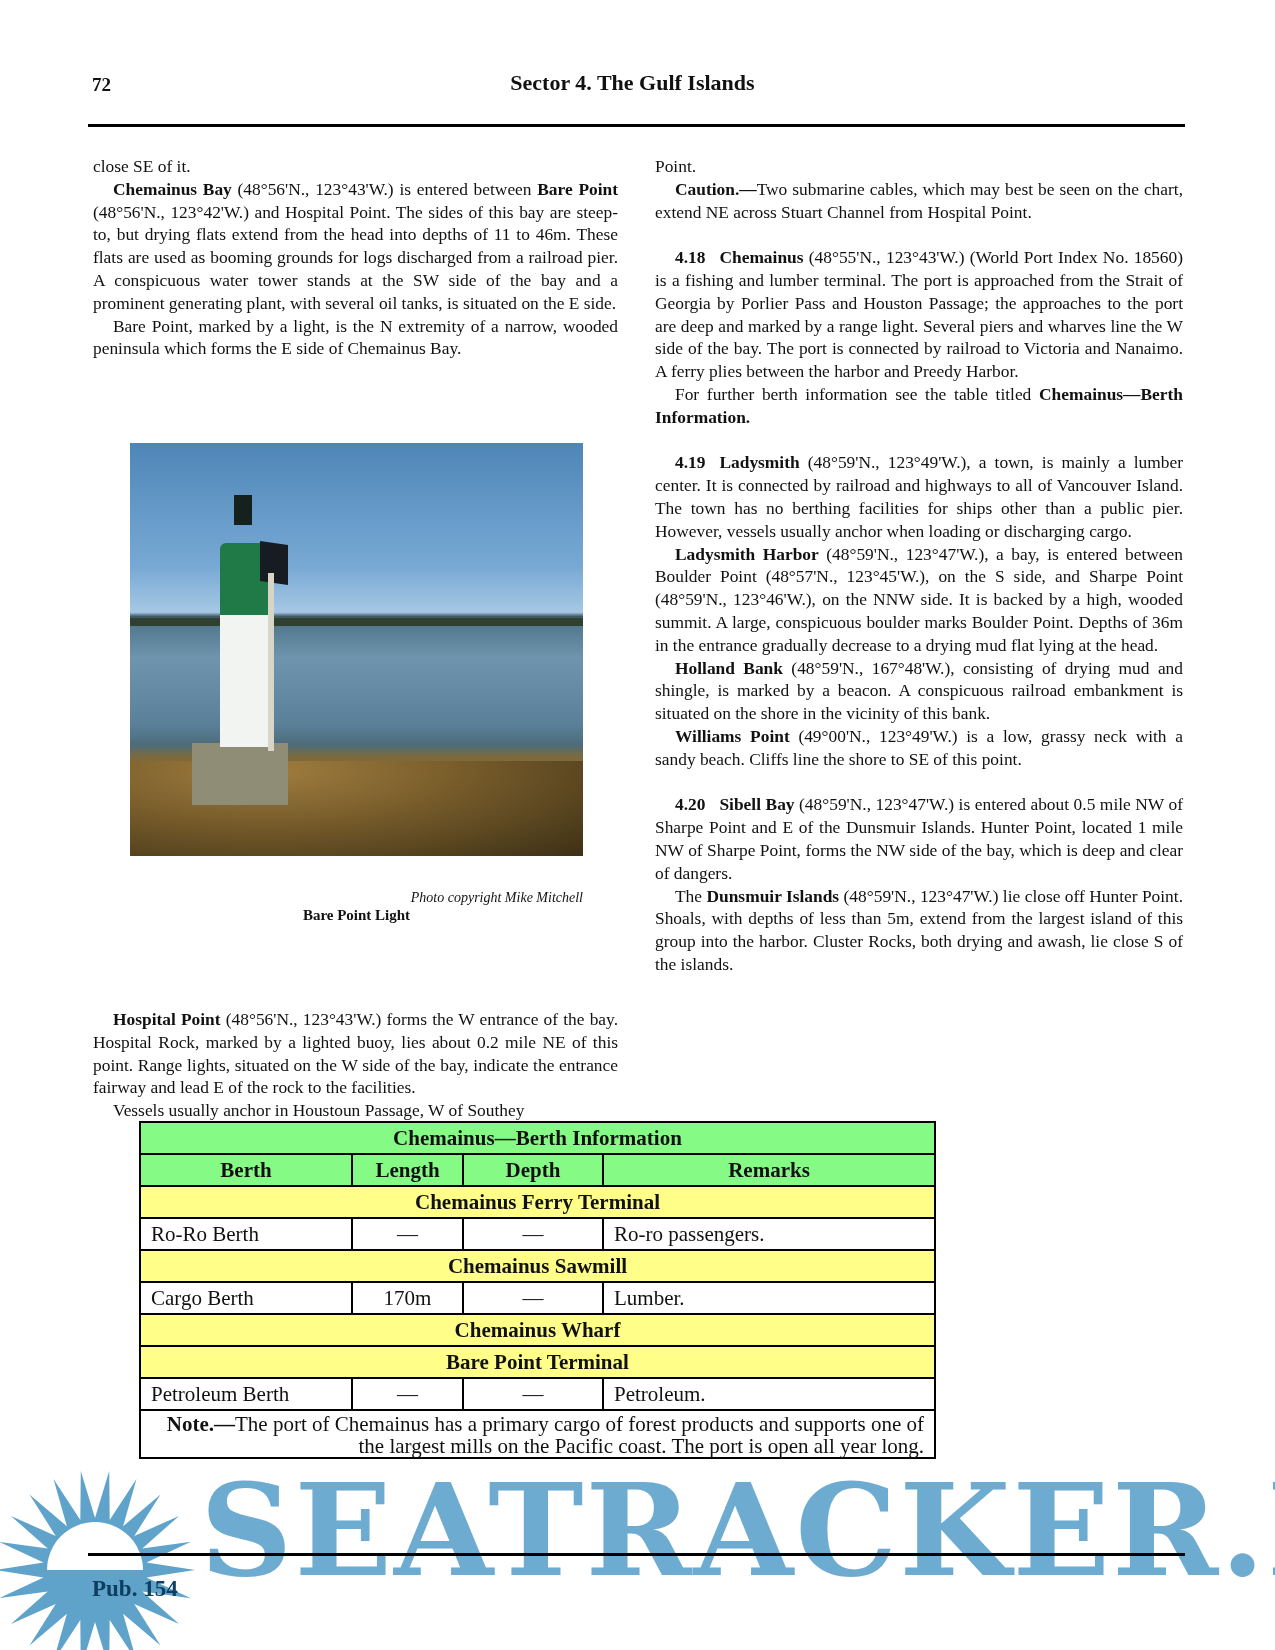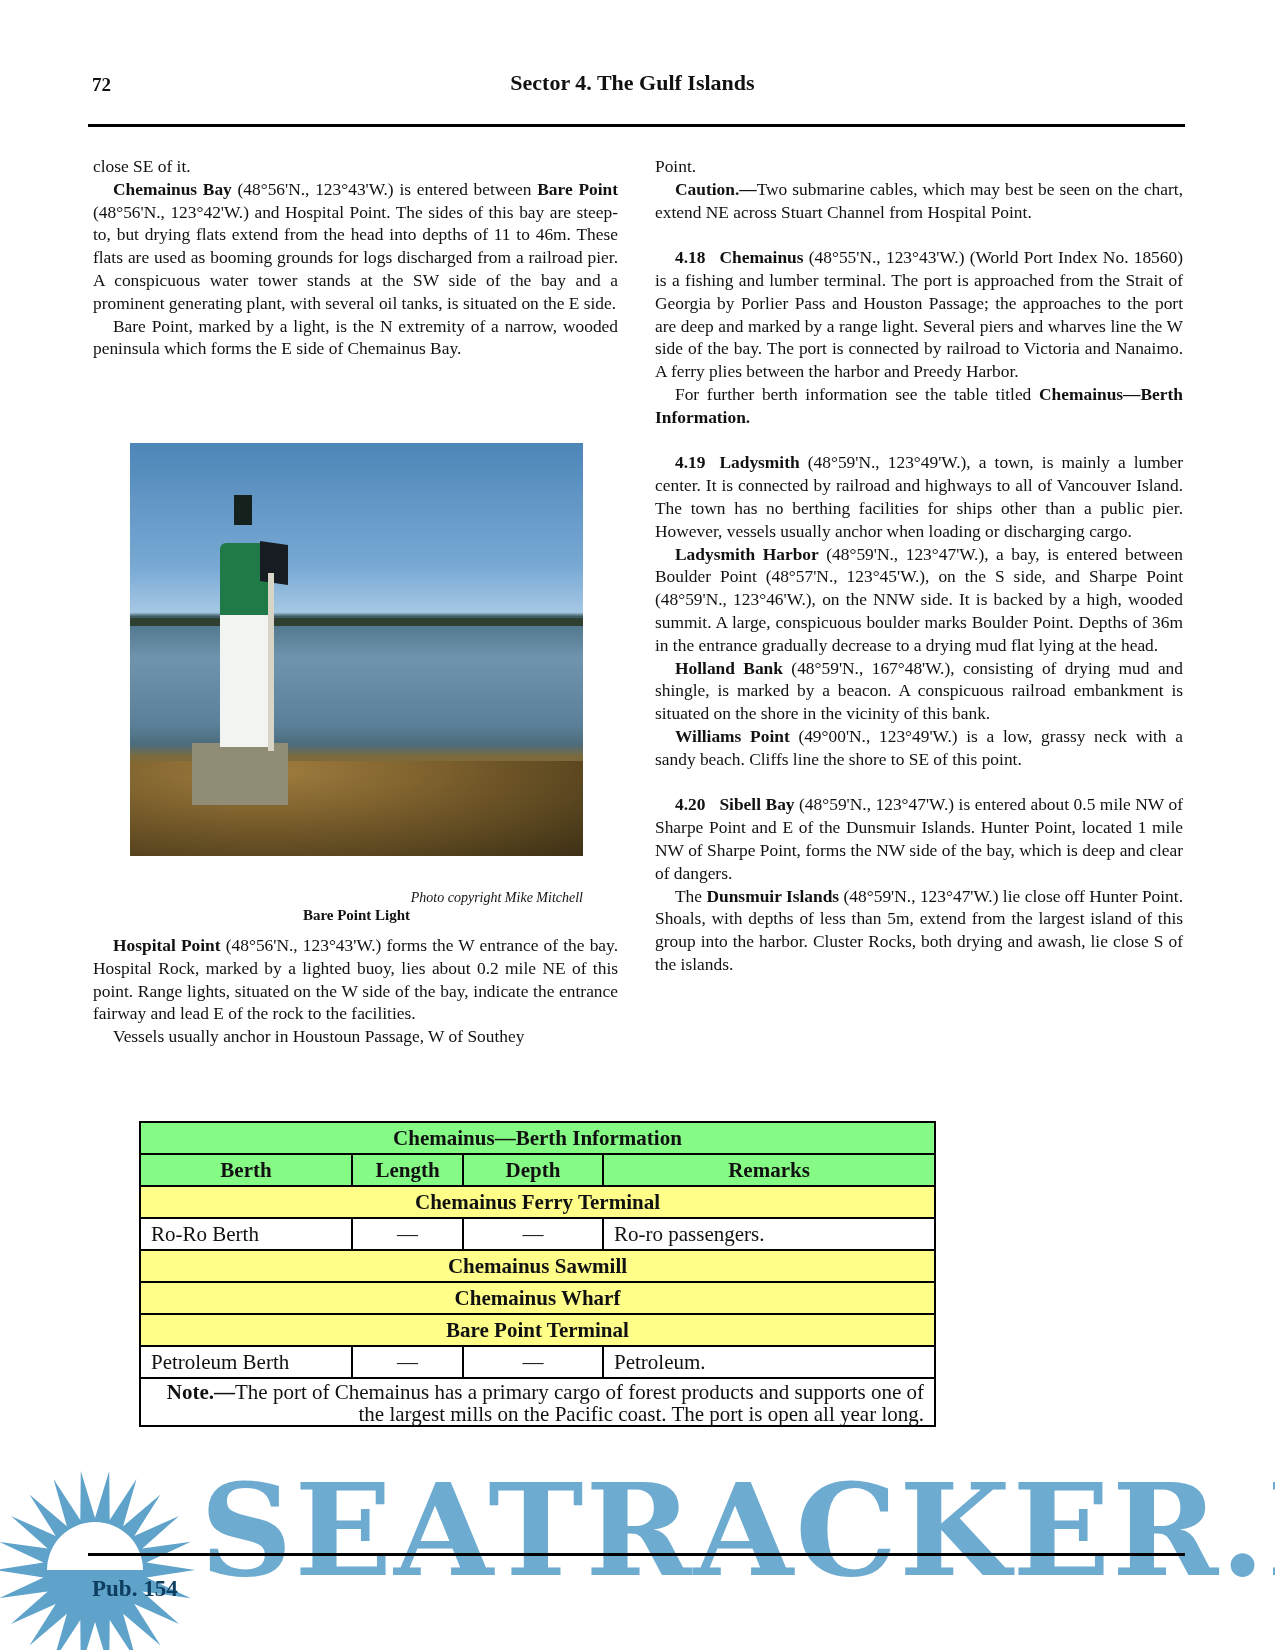--- a/index.html
+++ b/index.html
@@ -75,21 +75,21 @@
   <div class="base"></div>
   <div class="tower-white"></div>
   <div class="tower-green"></div>
   <div class="lantern"></div>
   <div class="panel"></div>
   <div class="ladder"></div>
 </div>
 <div class="photo-credit">Photo copyright Mike Mitchell</div>
 <div class="photo-caption">Bare Point Light</div>
 
-<div class="col col-left" style="top: 934px;">
+<div class="col col-left" style="top: 1008px;">
   <p><b>Hospital Point</b><span> (48°56'N., 123°43'W.) forms the W entrance of the bay. Hospital Rock, marked by a lighted buoy, lies about 0.2 mile NE of this point. Range lights, situated on the W side of the bay, indicate the entrance fairway and lead E of the rock to the facilities.</span></p>
   <p>Vessels usually anchor in Houstoun Passage, W of Southey</p>
 </div>
 
 <div class="col col-right">
   <p class="noindent">Point.</p>
   <p><b>Caution.—</b><span>Two submarine cables, which may best be seen on the chart, extend NE across Stuart Channel from Hospital Point.</span></p>
   <p class="gap"><span class="secno">4.18</span><b>Chemainus</b><span> (48°55'N., 123°43'W.) (World Port Index No. 18560) is a fishing and lumber terminal. The port is approached from the Strait of Georgia by Porlier Pass and Houston Passage; the approaches to the port are deep and marked by a range light. Several piers and wharves line the W side of the bay. The port is connected by railroad to Victoria and Nanaimo. A ferry plies between the harbor and Preedy Harbor.</span></p>
   <p><span>For further berth information see the table titled </span><b>Chemainus—Berth Information.</b></p>
   <p class="gap"><span class="secno">4.19</span><b>Ladysmith</b><span> (48°59'N., 123°49'W.), a town, is mainly a lumber center. It is connected by railroad and highways to all of Vancouver Island. The town has no berthing facilities for ships other than a public pier. However, vessels usually anchor when loading or discharging cargo.</span></p>
@@ -122,20 +122,26 @@
       </tr>
   <tr class="data-row">
     <td>Ro-Ro Berth</td>
     <td class="center">—</td>
     <td class="center">—</td>
     <td>Ro-ro passengers.</td>
   </tr>
   <tr class="group-row">
         <td colspan="4">Chemainus Sawmill</td>
       </tr>
+  <tr class="data-row">
+    <td>Cargo Berth</td>
+    <td class="center">170m</td>
+    <td class="center">—</td>
+    <td>Lumber.</td>
+  </tr>
   <tr class="group-row">
         <td colspan="4">Chemainus Wharf</td>
       </tr>
   <tr class="group-row">
         <td colspan="4">Bare Point Terminal</td>
       </tr>
   <tr class="data-row">
     <td>Petroleum Berth</td>
     <td class="center">—</td>
     <td class="center">—</td>

